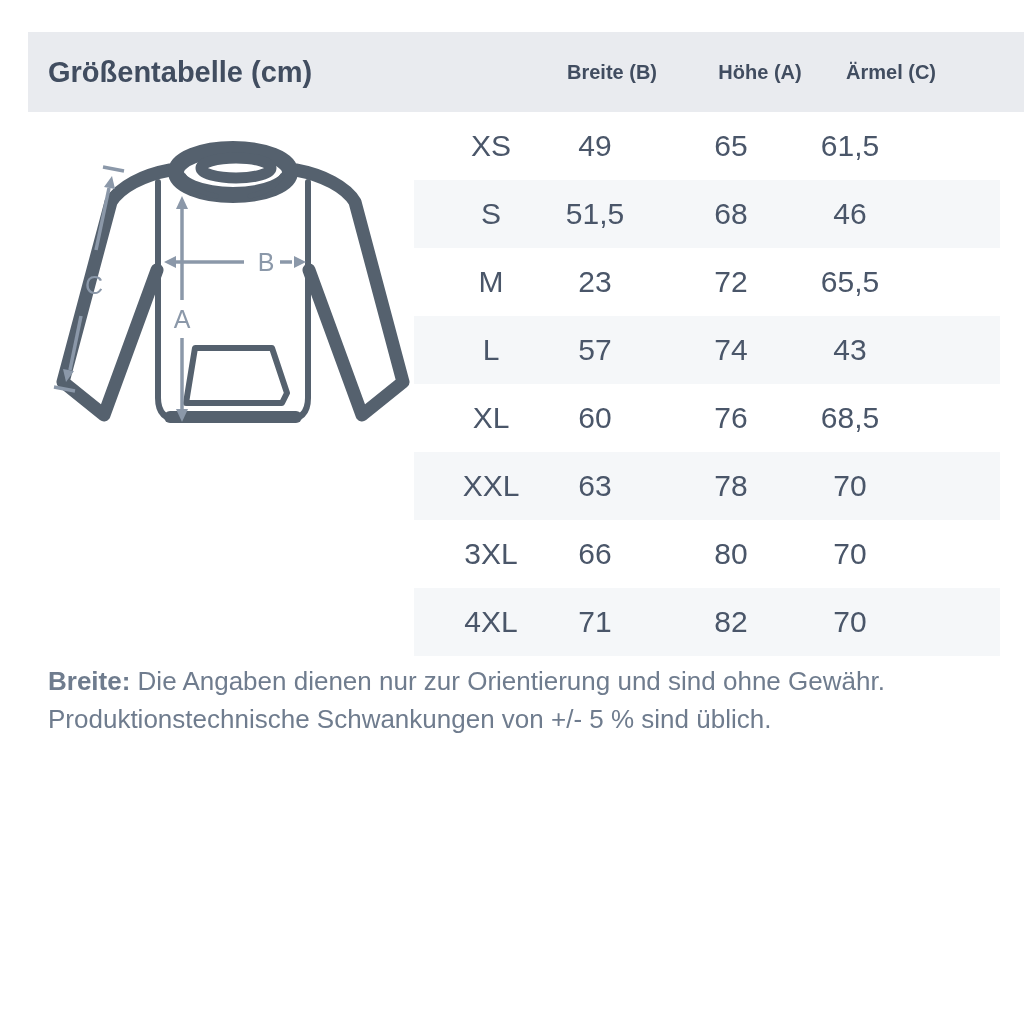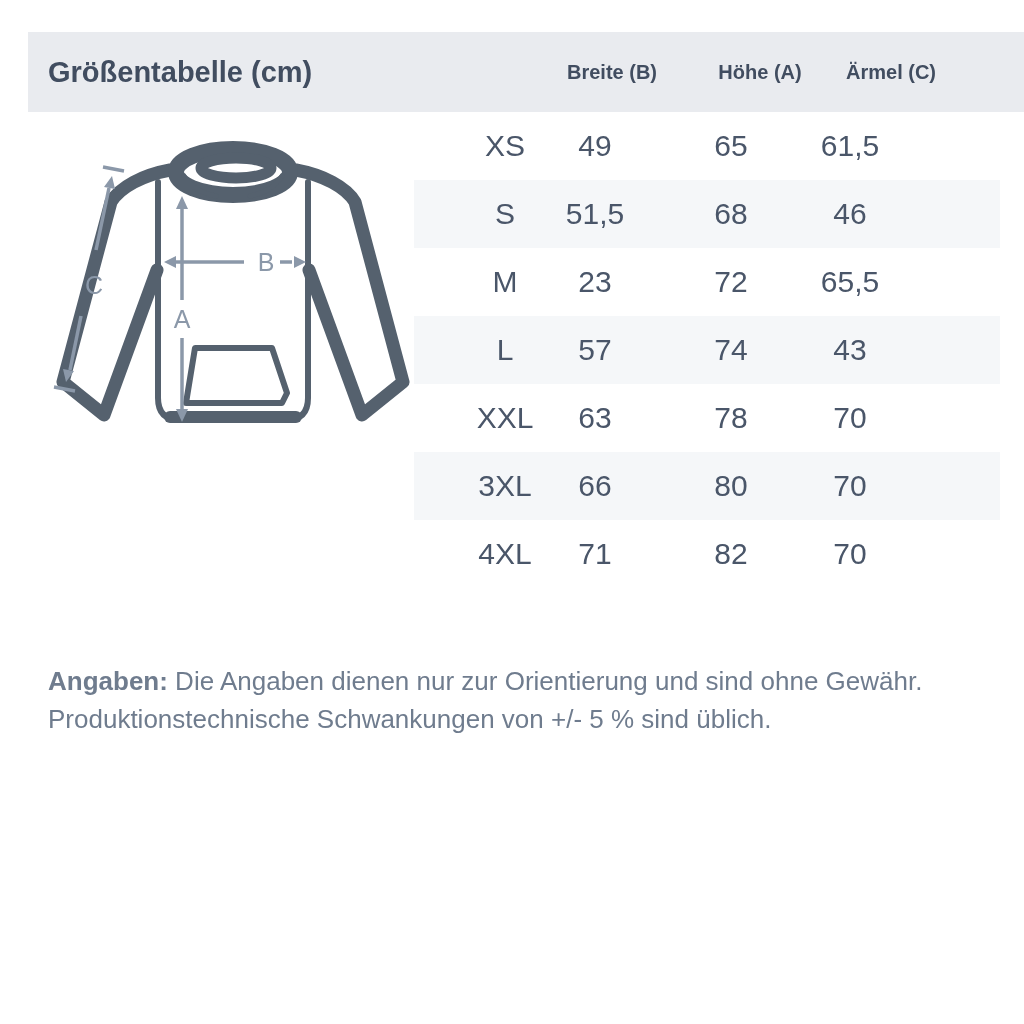--- a/index.html
+++ b/index.html
@@ -38,21 +38,21 @@
     width: 586px;
   }
   .trow { position: relative; height: 68px; }
   .trow:nth-child(even) { background: #f5f7f9; }
   .cell {
     position: absolute; top: 50%;
     transform: translate(-50%, -50%);
     font-size: 30px; color: #4a5669;
     white-space: nowrap;
   }
-  .cell.c0 { left: 91px; }
+  .cell.c0 { left: 77px; }
   .cell.c1 { left: 181px; }
   .cell.c2 { left: 317px; }
   .cell.c3 { left: 436px; }
 
   
   .hoodie-svg { position: absolute; left: 40px; top: 130px; }
 
   
   .footer {
     position: absolute; left: 48px; top: 662px;
@@ -139,35 +139,41 @@
     <span class="cell c2">72</span>
     <span class="cell c3">65,5</span>
   </div>
     <div class="trow">
     <span class="cell c0">L</span>
     <span class="cell c1">57</span>
     <span class="cell c2">74</span>
     <span class="cell c3">43</span>
   </div>
     <div class="trow">
+    <span class="cell c0">XL</span>
+    <span class="cell c1">60</span>
+    <span class="cell c2">76</span>
+    <span class="cell c3">68,5</span>
+  </div>
+    <div class="trow">
     <span class="cell c0">XXL</span>
     <span class="cell c1">63</span>
     <span class="cell c2">78</span>
     <span class="cell c3">70</span>
   </div>
     <div class="trow">
     <span class="cell c0">3XL</span>
     <span class="cell c1">66</span>
     <span class="cell c2">80</span>
     <span class="cell c3">70</span>
   </div>
     <div class="trow">
     <span class="cell c0">4XL</span>
     <span class="cell c1">71</span>
     <span class="cell c2">82</span>
     <span class="cell c3">70</span>
   </div>
   </div>
 
 <div class="footer">
-  <div><span class="bold">Angaben:</span><span> Die Angaben dienen nur zur Orientierung und sind ohne Gewähr.</span></div>
+  <div><span class="bold">Breite:</span><span> Die Angaben dienen nur zur Orientierung und sind ohne Gewähr.</span></div>
   <div>Produktionstechnische Schwankungen von +/- 5 % sind üblich.</div>
 </div>
 
 </body></html>

